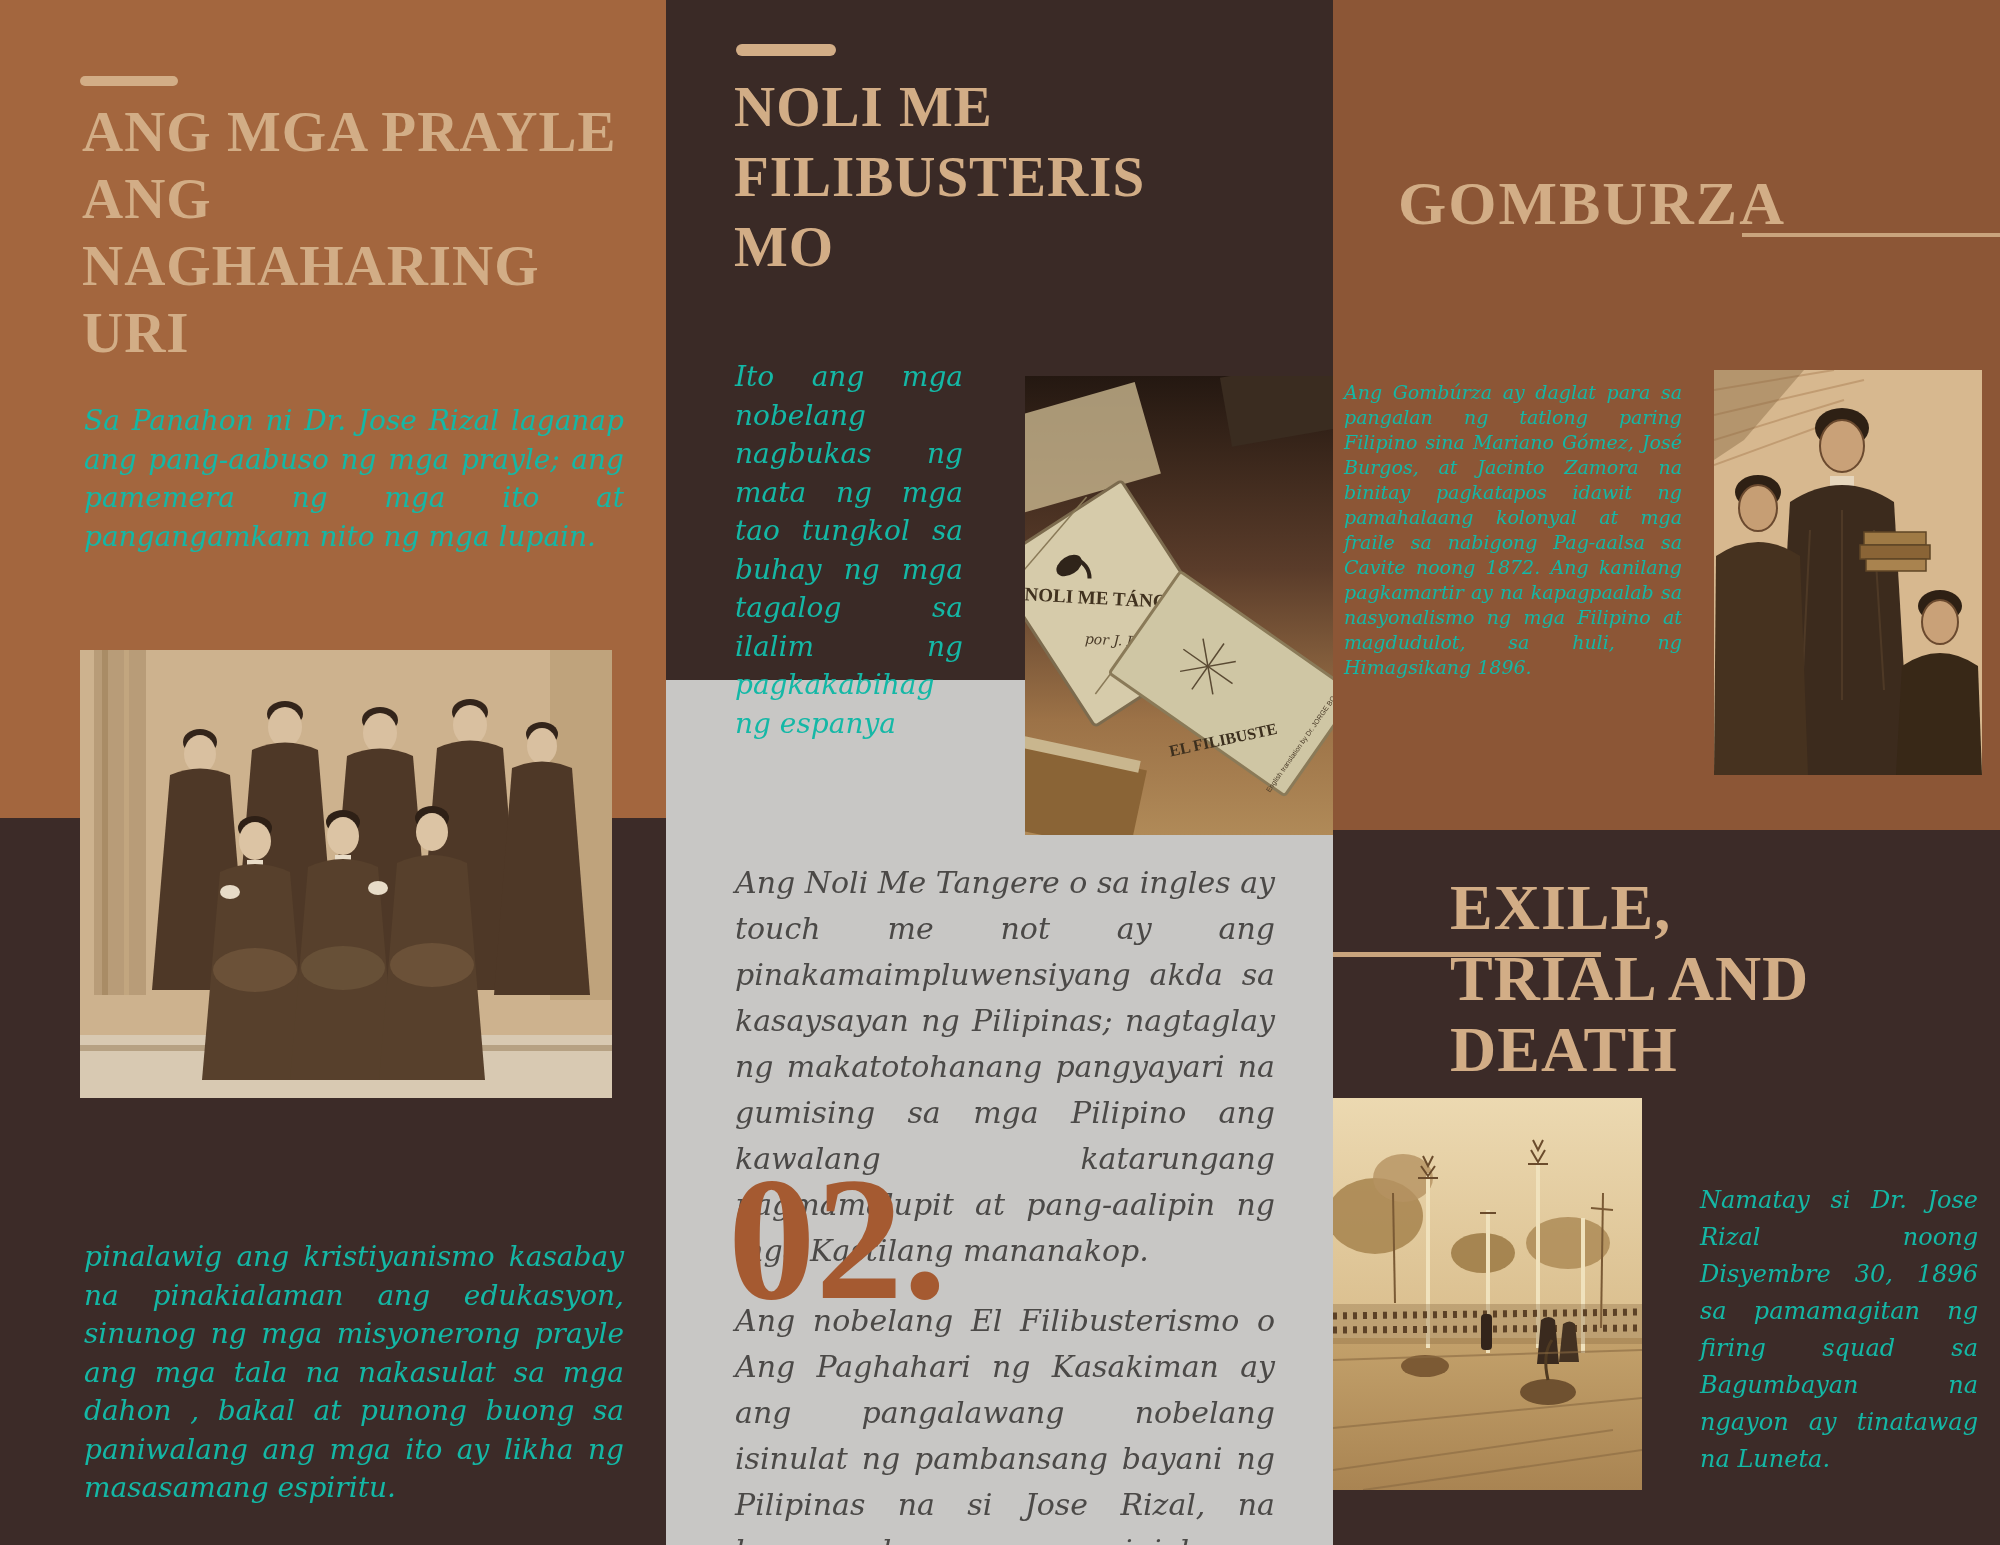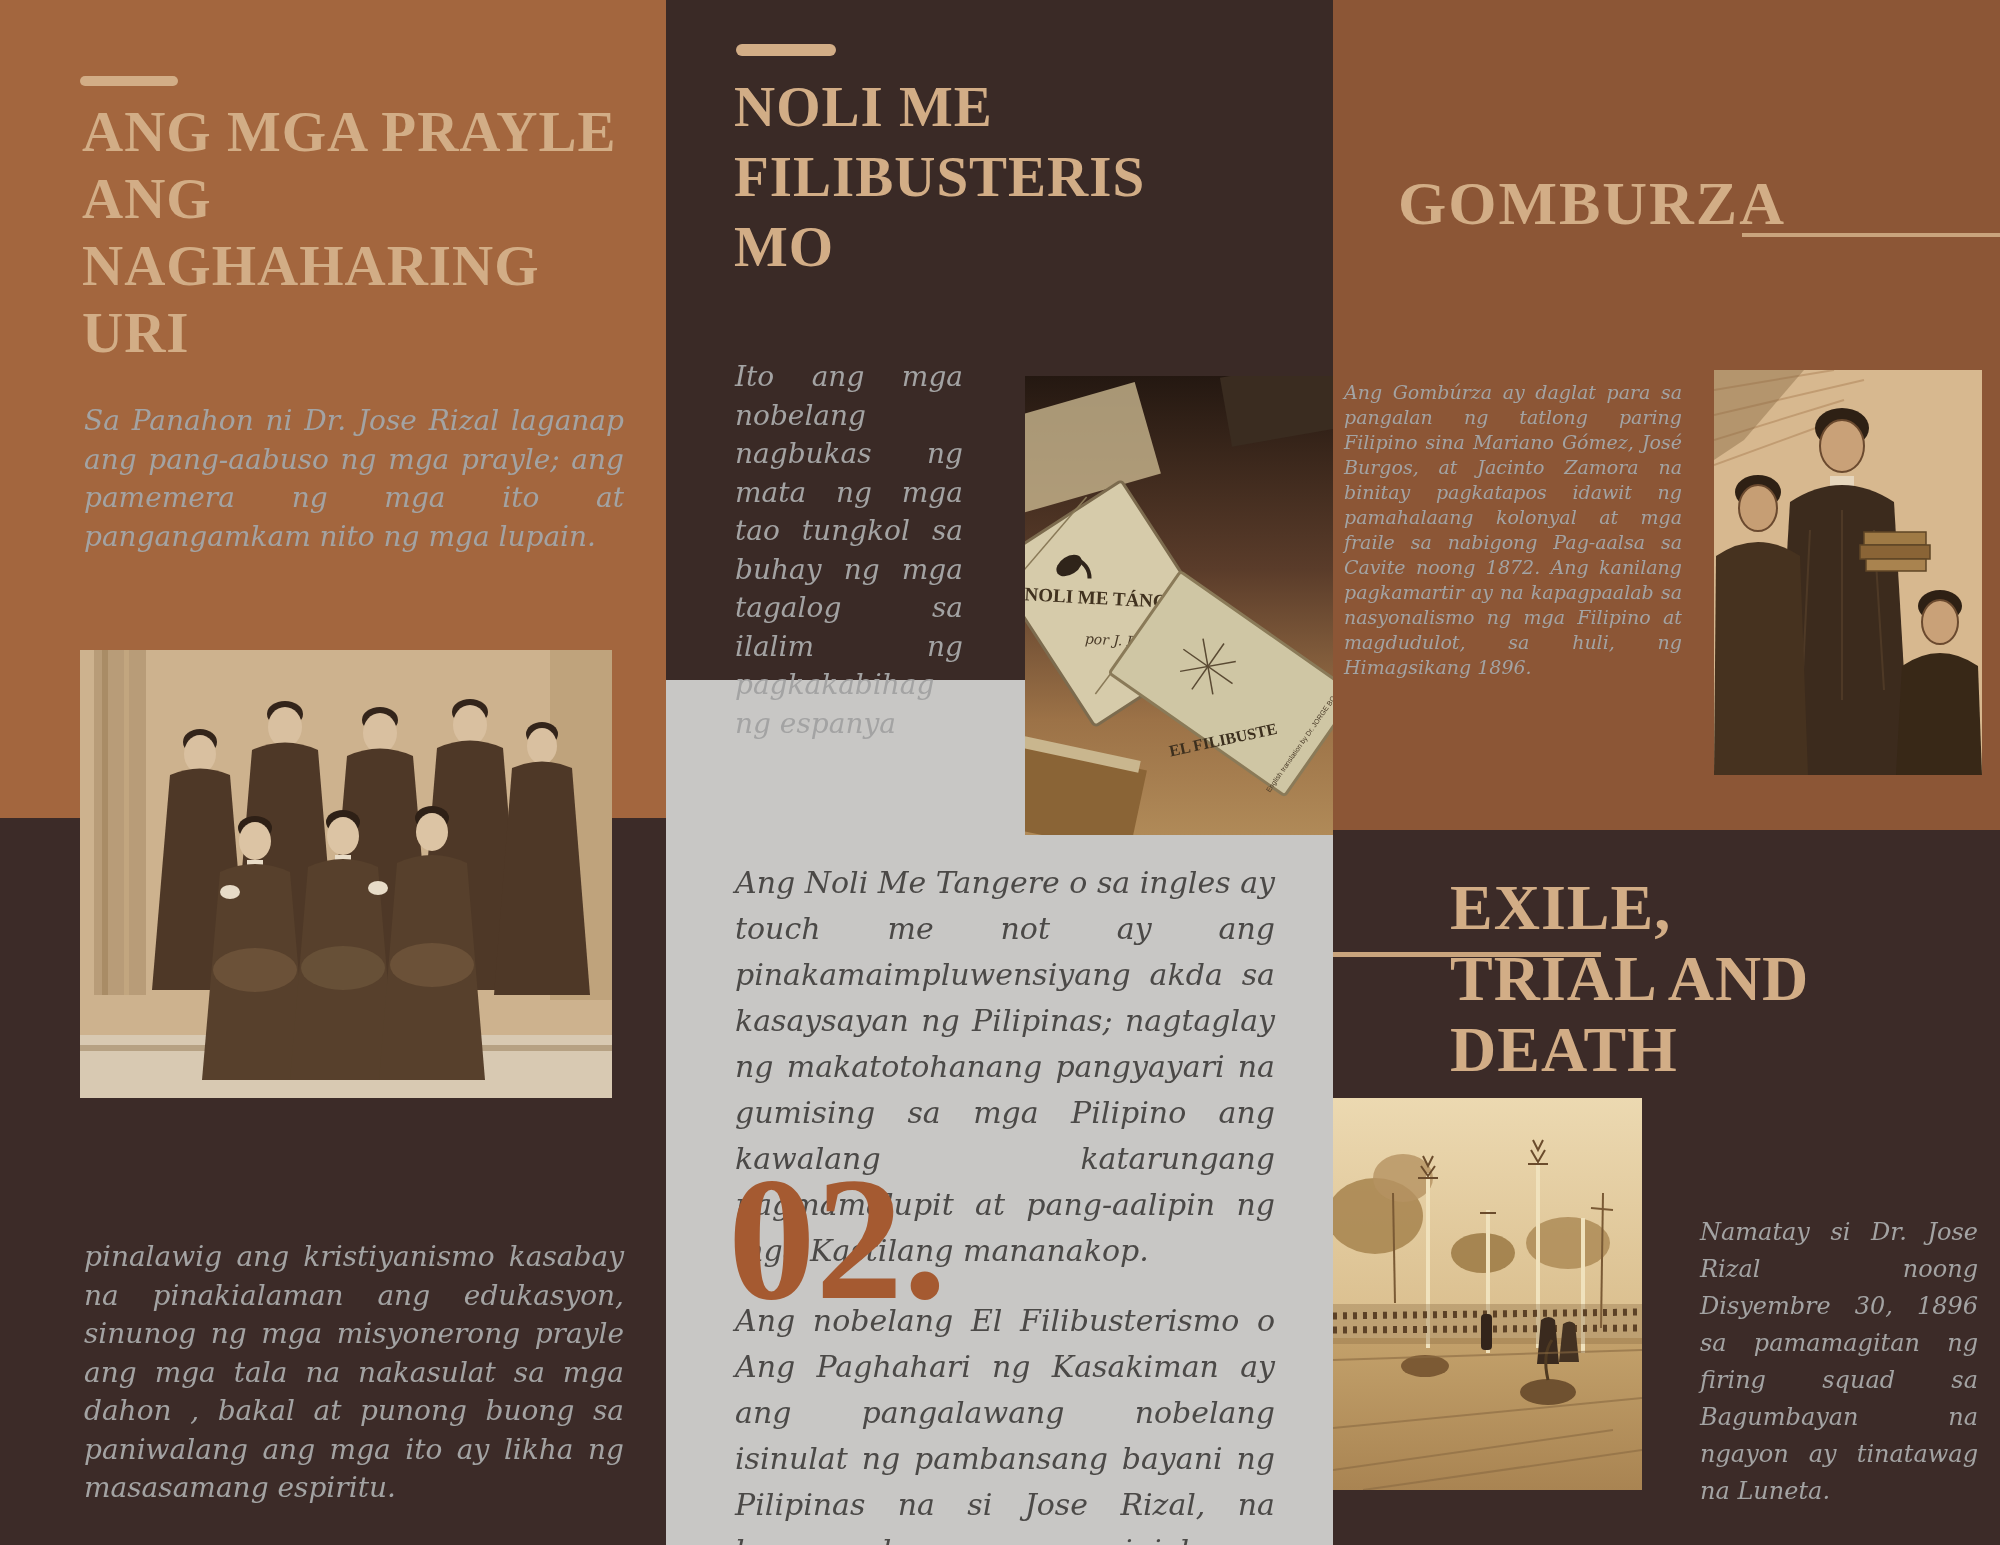--- a/index.html
+++ b/index.html
@@ -22,27 +22,27 @@
     font-family:"Liberation Serif","DejaVu Serif",serif;
     font-weight:700;color:#D2AD86;letter-spacing:1px;line-height:67px;
   }
   .title-left{left:82px;top:98px;width:580px;font-size:57px;}
   .title-mid{left:734px;top:72px;width:580px;font-size:57px;line-height:70px;}
   .title-gomburza{left:1398px;top:170px;width:560px;font-size:62px;letter-spacing:2px;}
   .title-exile{left:1450px;top:872px;width:502px;font-size:64px;line-height:71px;text-align:left;}
   
   .body-it{
     font-family:"DejaVu Serif",serif;font-style:italic;
-    color:#a3a3a3;text-align:justify;
+    color:#14b8a6;text-align:justify;
   }
   .t-left-intro{left:84px;top:402px;width:540px;font-size:28px;line-height:38.5px;}
   .t-left-bottom{left:84px;top:1238px;width:540px;font-size:28px;line-height:38.5px;}
   .t-mid-intro{left:735px;top:358px;width:228px;font-size:28px;line-height:38.5px;}
   .t-gomburza{left:1344px;top:380px;width:338px;font-size:19px;line-height:25px;}
-  .t-exile{left:1700px;top:1182px;width:278px;font-size:24px;line-height:37px;margin-top:32px;}
+  .t-exile{left:1700px;top:1182px;width:278px;font-size:24px;line-height:37px;}
   .t-section{color:#4B4947;font-size:30px;line-height:46px;width:540px;left:735px;}
   .t-sec01{top:860px;}
   .t-sec02{top:1298px;}
   .big-number{
     font-family:"Liberation Serif","DejaVu Serif",serif;
     font-weight:700;color:#A55A31;font-size:175px;line-height:1;left:728px;
   }
   .num01{top:698px;}
   .num02{top:1152px;}
   

